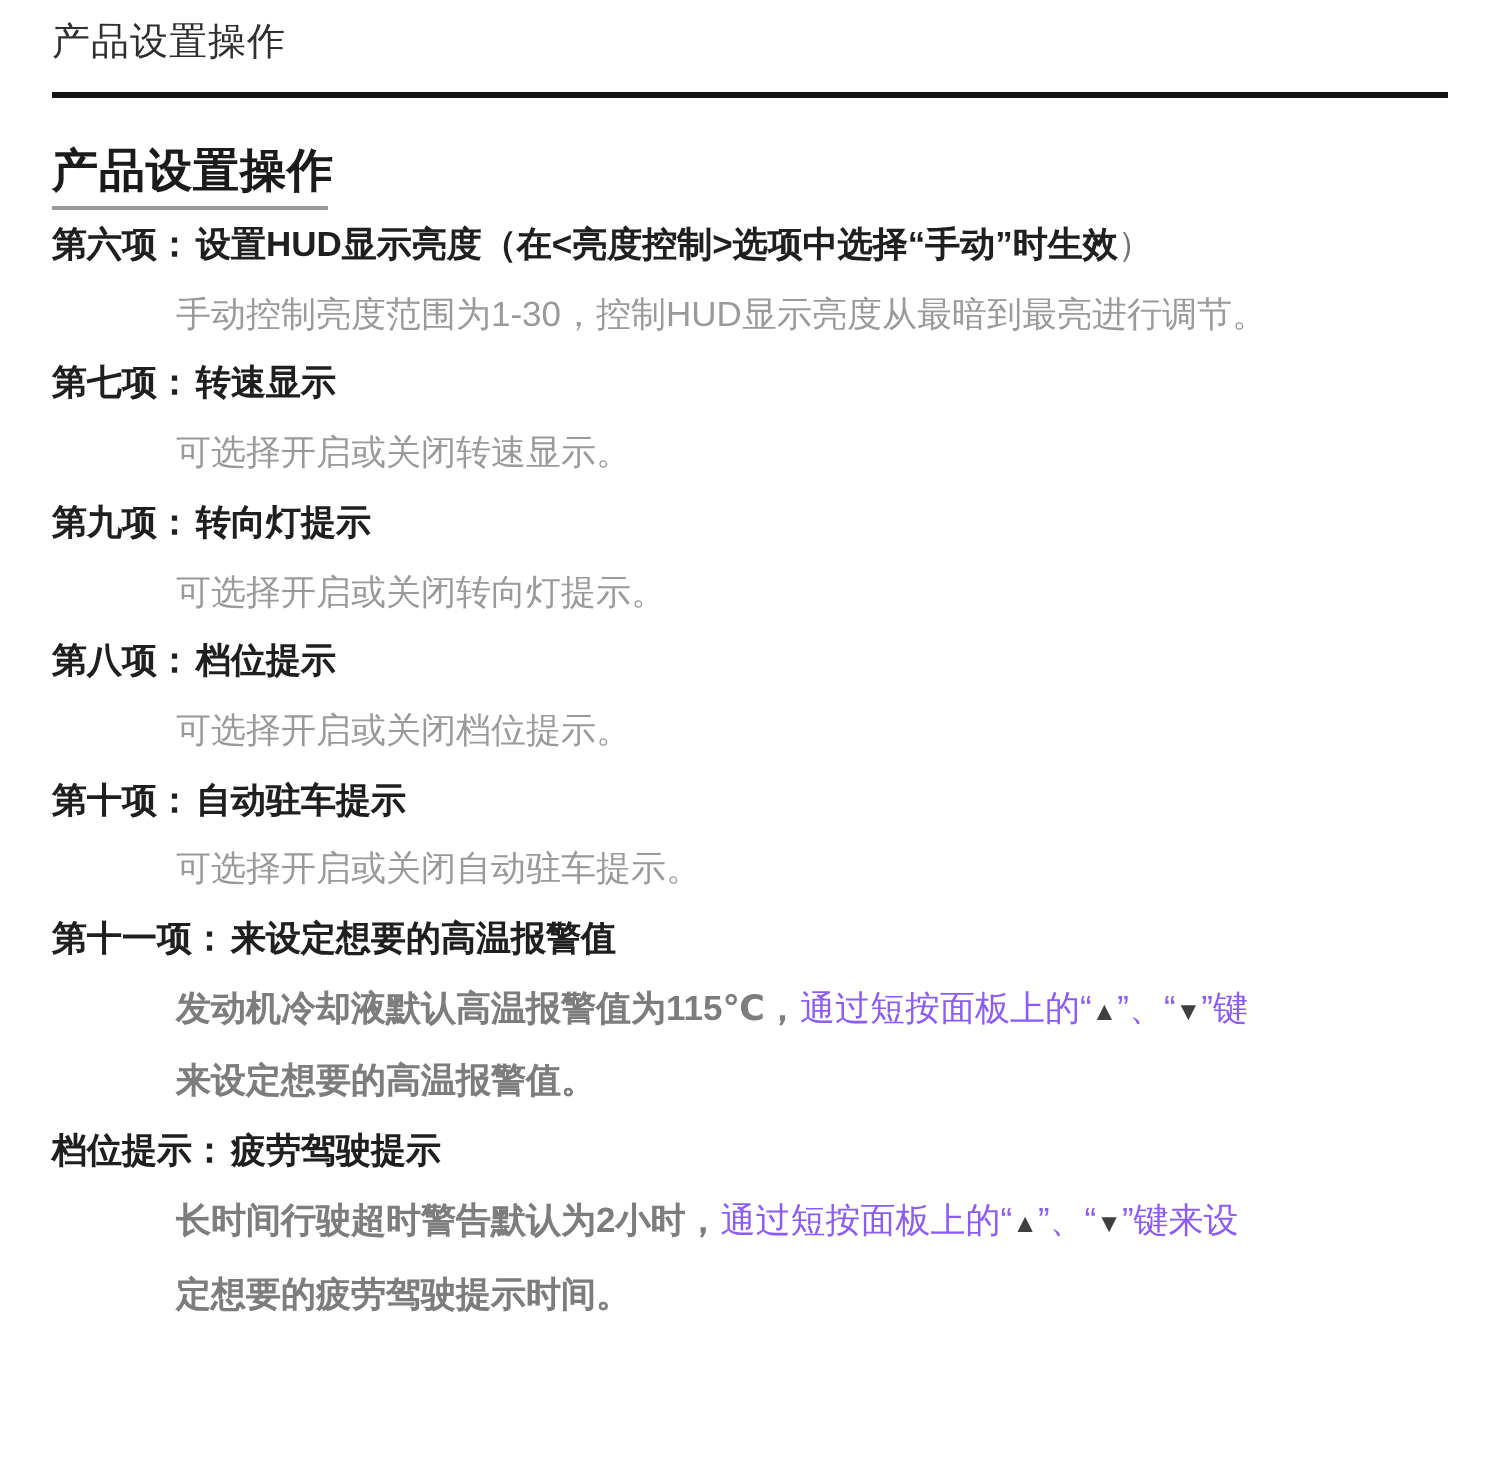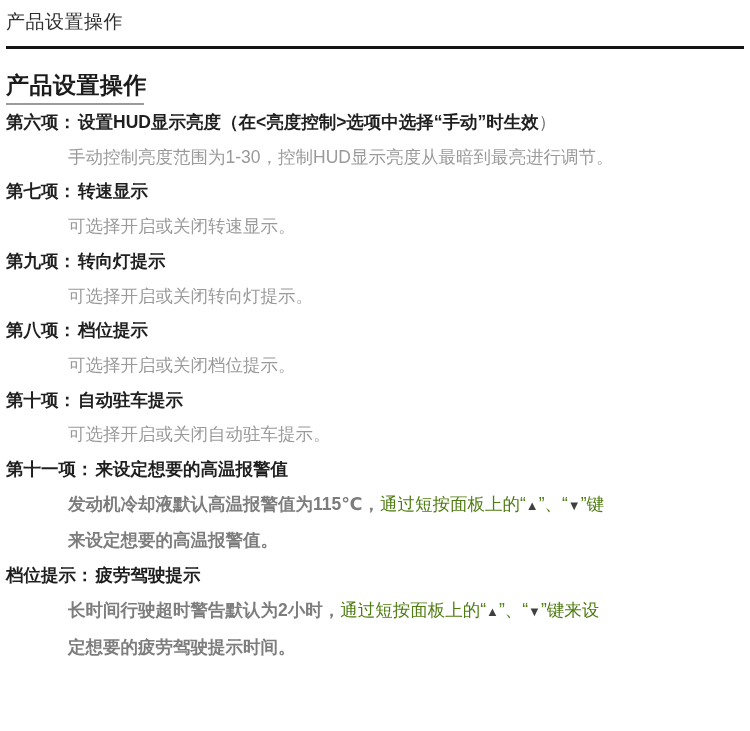--- a/index.html
+++ b/index.html
@@ -1,40 +1,40 @@
 <!DOCTYPE html>
 <html><head>
 <meta charset="utf-8">
 <style>
   html,body{margin:0;padding:0;}
   body{
     width:750px;height:731px;background:#ffffff;overflow:hidden;
     font-family:"Liberation Sans","DejaVu Sans",sans-serif;
     -webkit-font-smoothing:antialiased;
   }
-  .page{padding:0 6px;}
+  .page{padding:0 26px;}
   .top-title{
     margin-top:10px;font-size:19px;line-height:24px;
     font-weight:400;color:#2f2f2f;letter-spacing:.5px;
   }
   .header-divider{height:3px;background:#141414;margin-top:12px;}
   .section-title{
     margin-top:21px;font-size:23px;line-height:30px;
     font-weight:700;color:#1b1b1b;letter-spacing:.5px;
   }
   .section-title-underline{width:138px;height:2px;background:#9b9b9b;margin-top:3px;}
   .content{font-size:17.5px;line-height:34.7px;}
   .line{white-space:nowrap;}
   .item-heading{font-weight:700;color:#1f1f1f;}
   .item-heading .item-label{margin-right:2px;}
   .item-heading .paren{font-weight:400;color:#6f6f6f;}
   .item-body{padding-left:62px;font-weight:400;}
   .tone-body{color:#9a9a9a;}
   .tone-dark{color:#7d7d7d;font-weight:bold;}
-  .tone-light{color:#4d7c0f;}
+  .tone-light{color:#8b5cf6;}
   .tone-arrow{color:#3f3f3f;font-size:13px;}
 </style>
 </head>
 <body>
 
 <div class="page">
   <div class="top-title">产品设置操作</div>
   <div class="header-divider"></div>
   <div class="section-title">产品设置操作</div>
   <div class="section-title-underline"></div>

